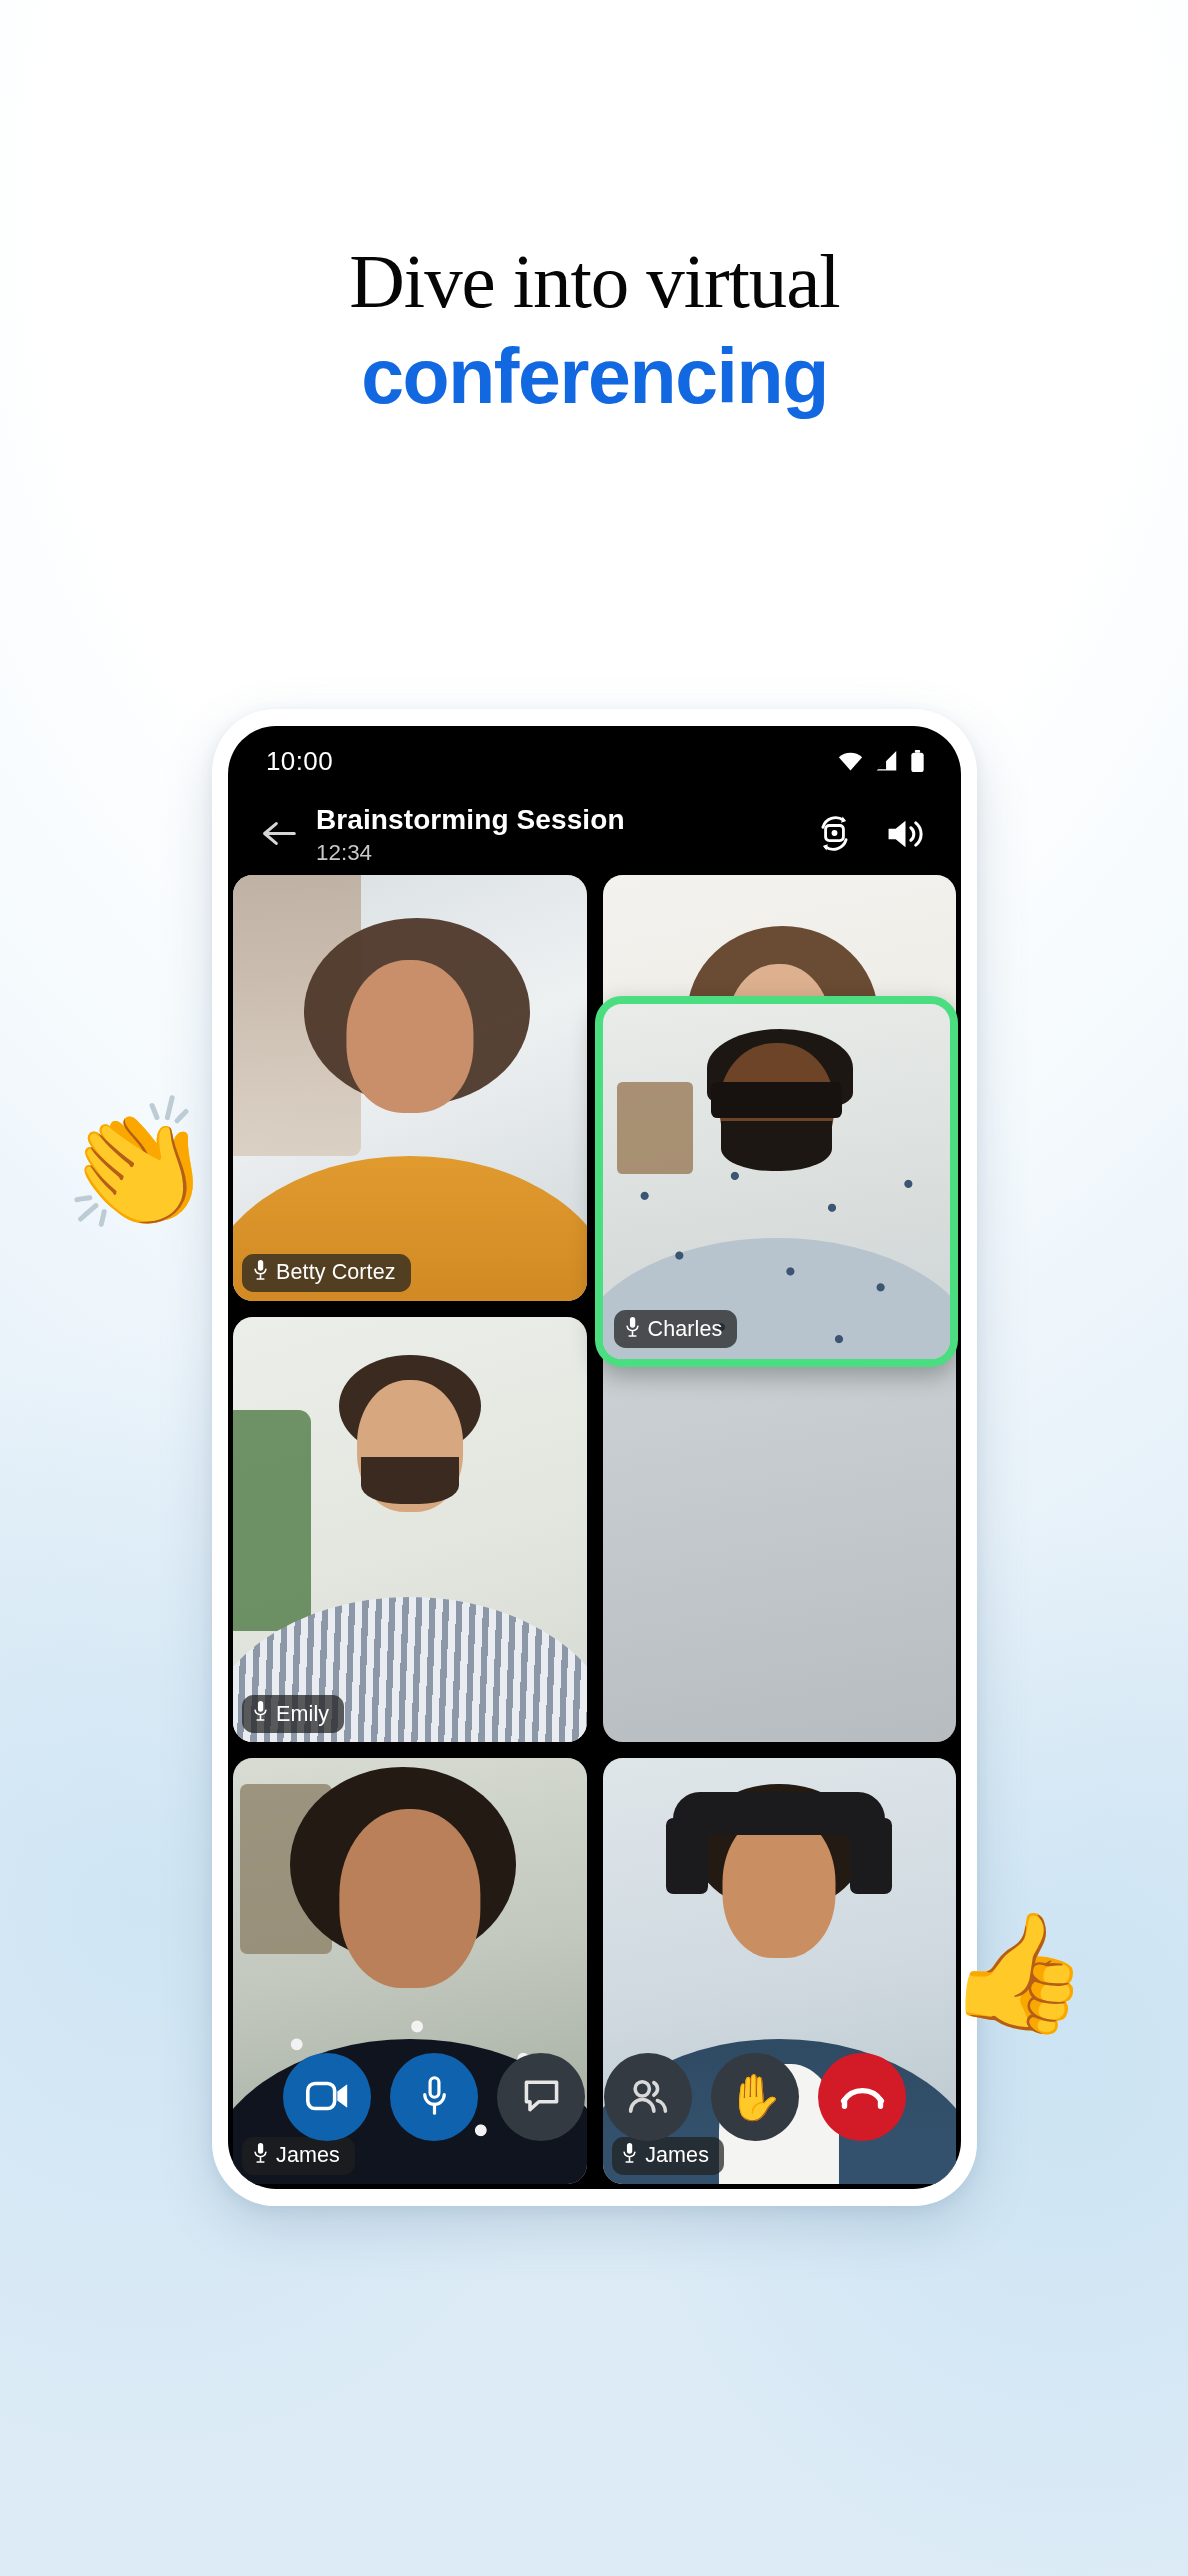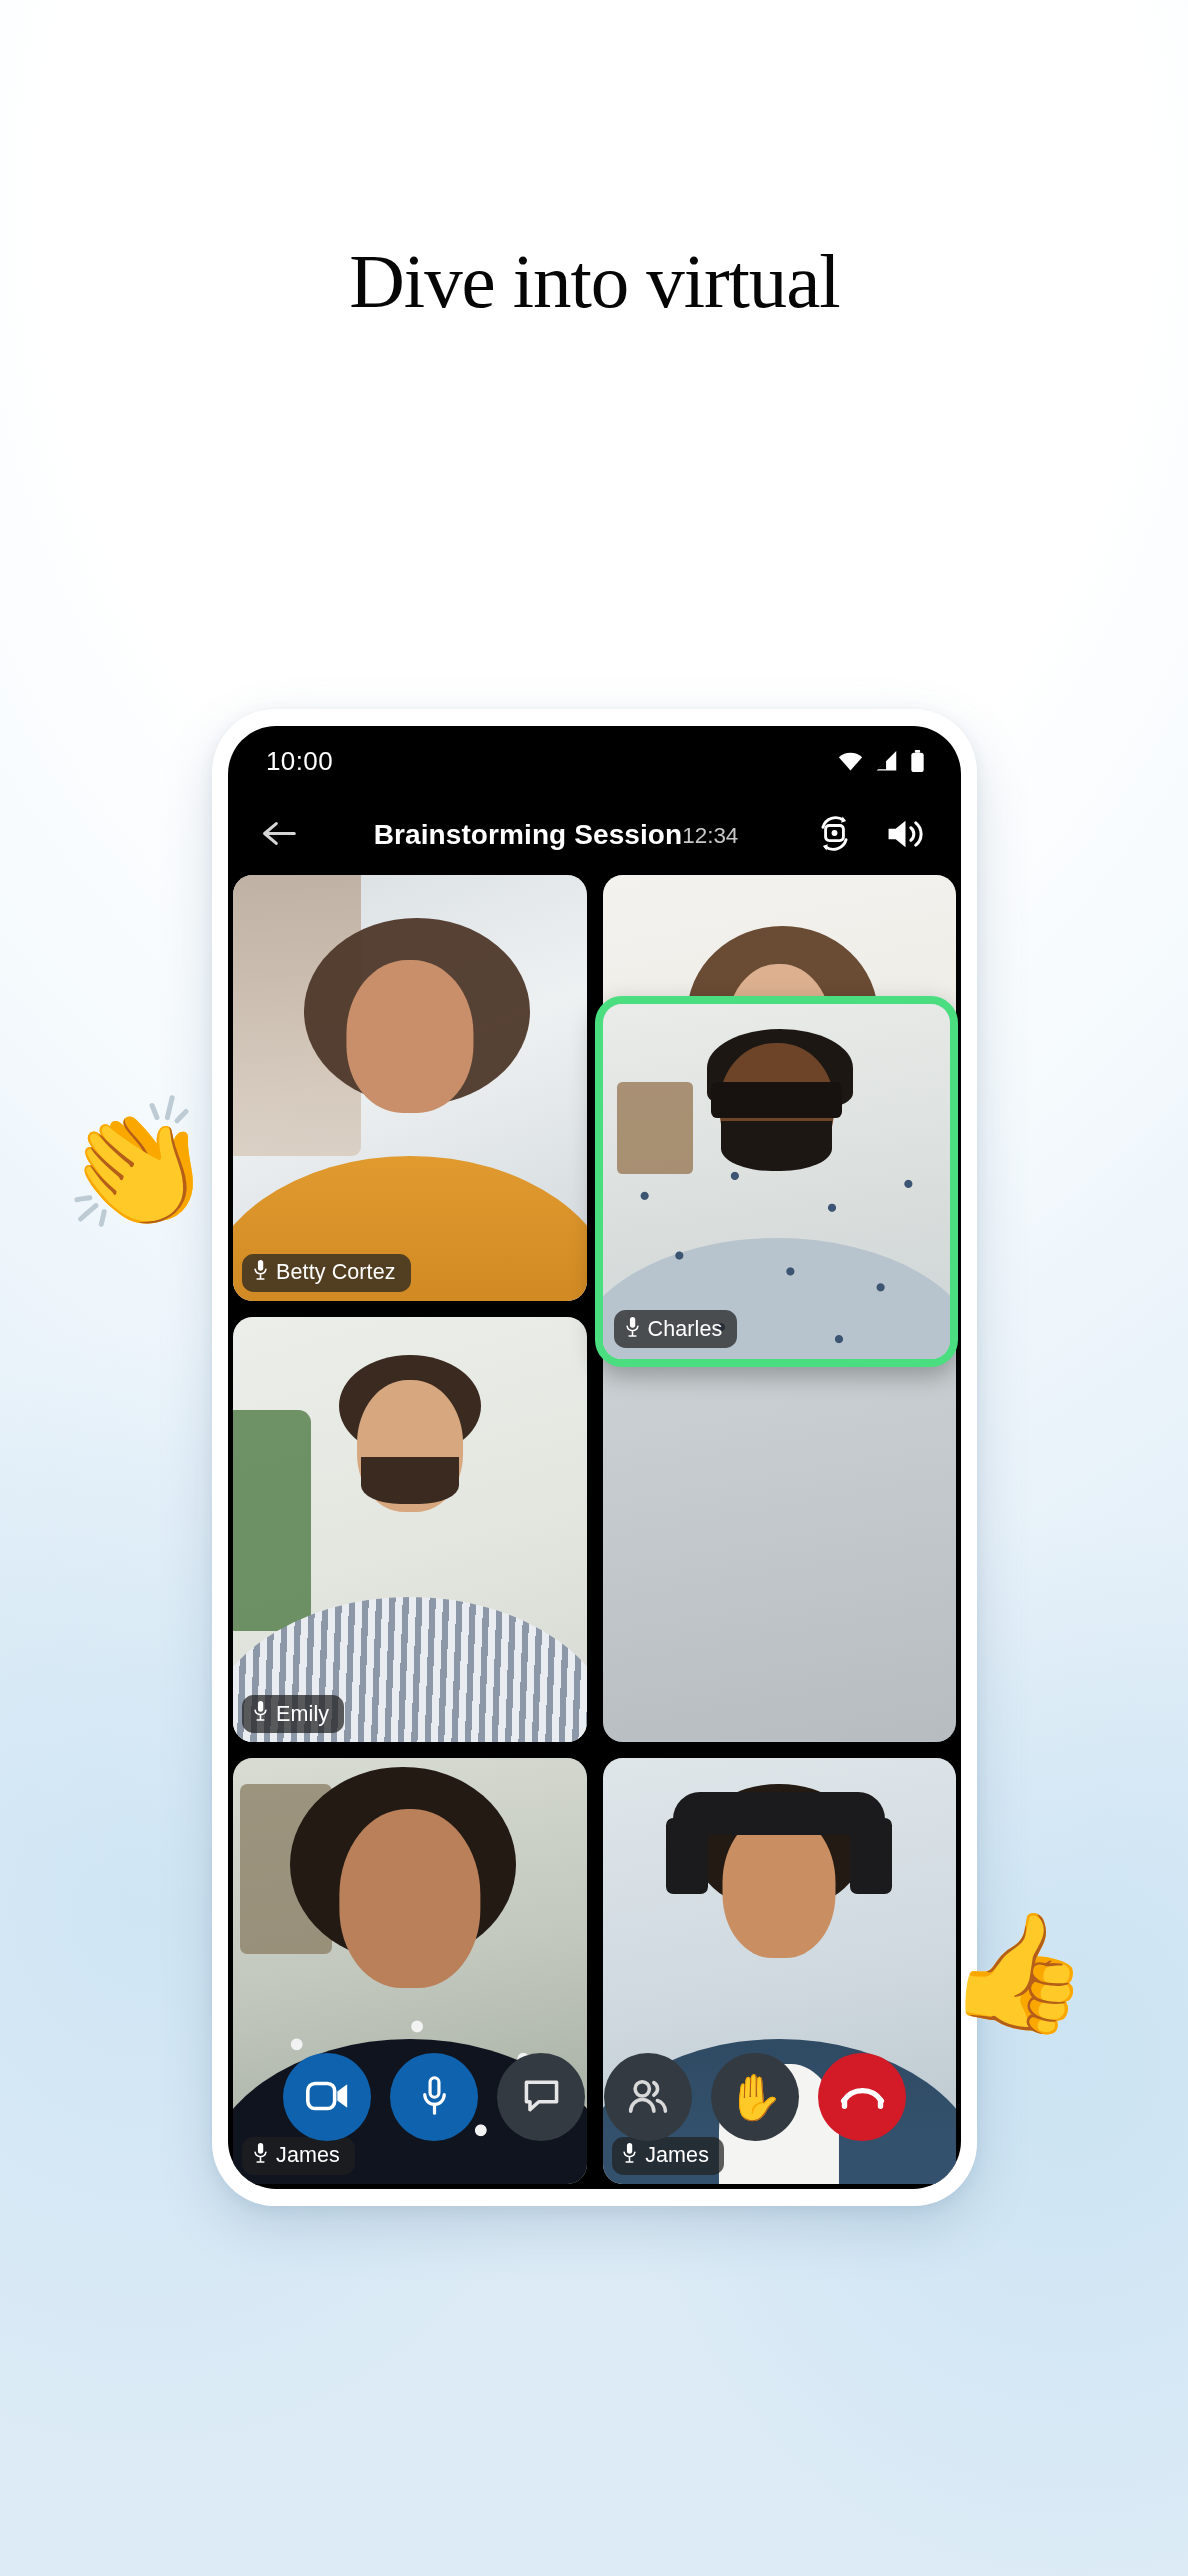--- a/index.html
+++ b/index.html
@@ -118,23 +118,23 @@
     box-sizing: border-box;
     z-index: 12;
   }
   .hdr-back {
     width: 47px; height: 47px;
     display: flex; align-items: center; justify-content: center;
     flex: 0 0 auto;
   }
   .hdr-titles {
     flex: 1 1 auto;
-    margin-left: 0;
-    display: flex;
-    flex-direction: row;
+    margin-left: 14px;
+    display: flex;
+    flex-direction: column;
     justify-content: center;
   }
   .hdr-title {
     color: #ffffff;
     font-size: 28px;
     font-weight: 700;
     letter-spacing: 0.1px;
     line-height: 32px;
   }
   .hdr-sub {
@@ -280,20 +280,21 @@
   }
 </style>
 </head>
 <body>
 
 <div id="promo-page">
   <div class="bg-wash"></div>
 
   <div id="headline-block">
     <span class="headline-line headline-line-1" style="color: rgb(6, 6, 6);">Dive into virtual</span>
+    <span class="headline-line headline-line-2" id="headline-accent" style="color: rgb(18, 104, 224);">conferencing</span>
   </div>
 
   <div id="phone-mockup">
     <div class="phone-screen">
 
       <div class="status-bar">
         <div class="status-clock">10:00</div>
         <div class="status-icons">
           <span>
             <svg width="27" height="21.5" viewBox="0 0 30 24">

